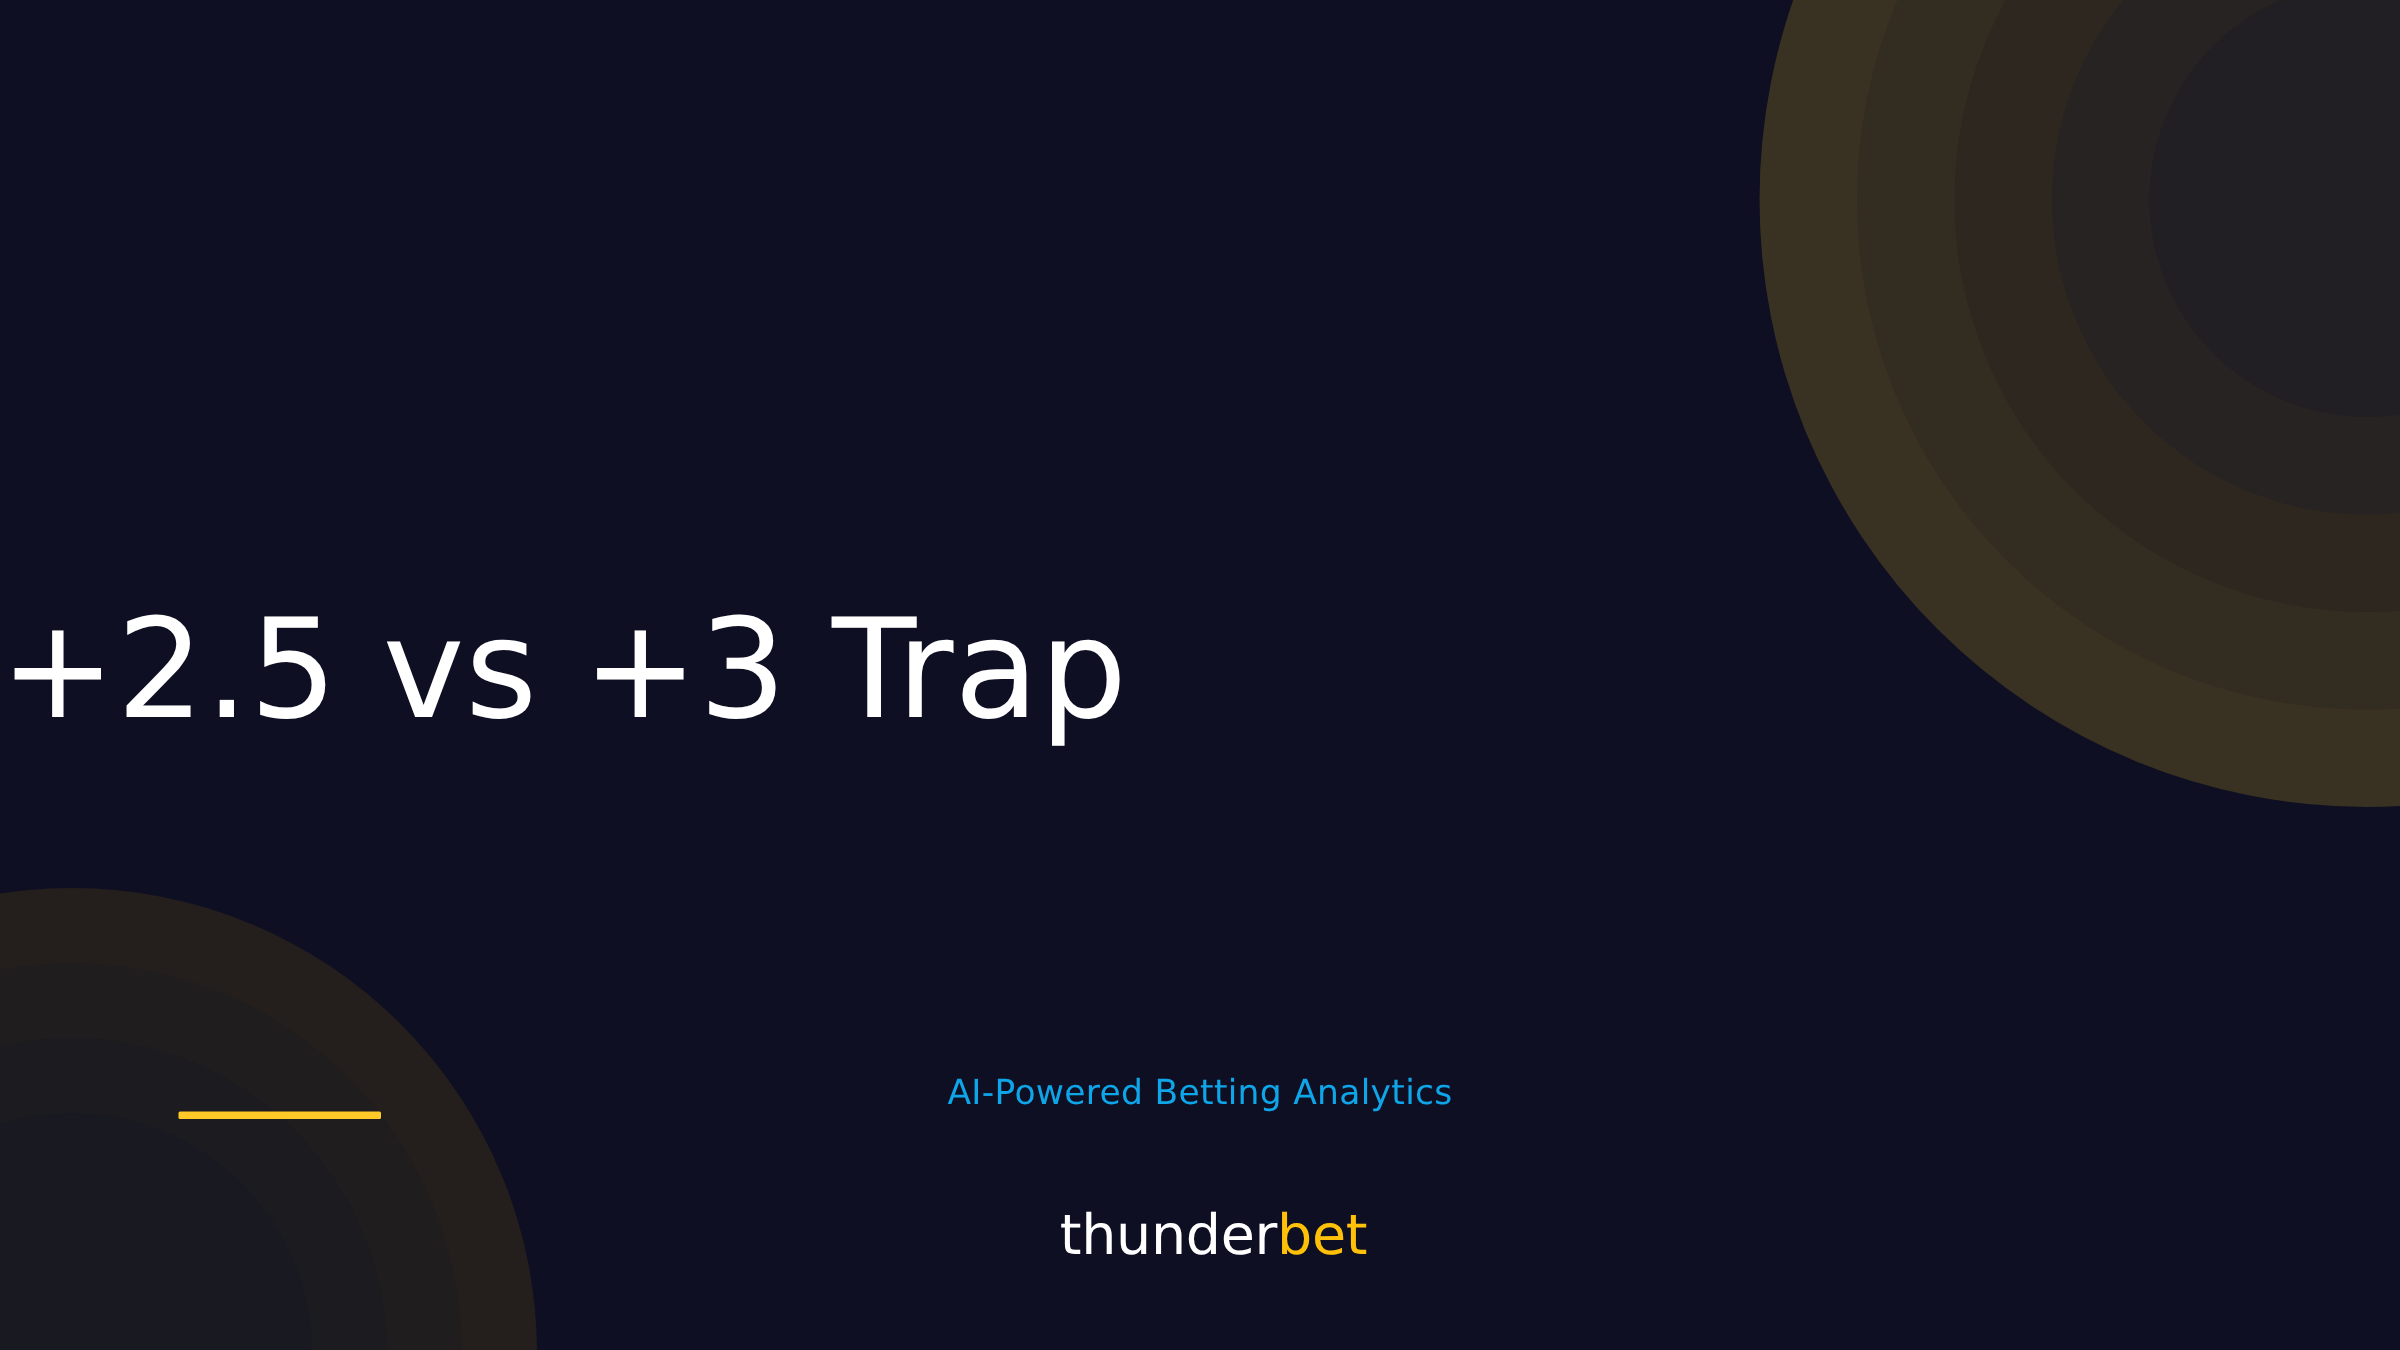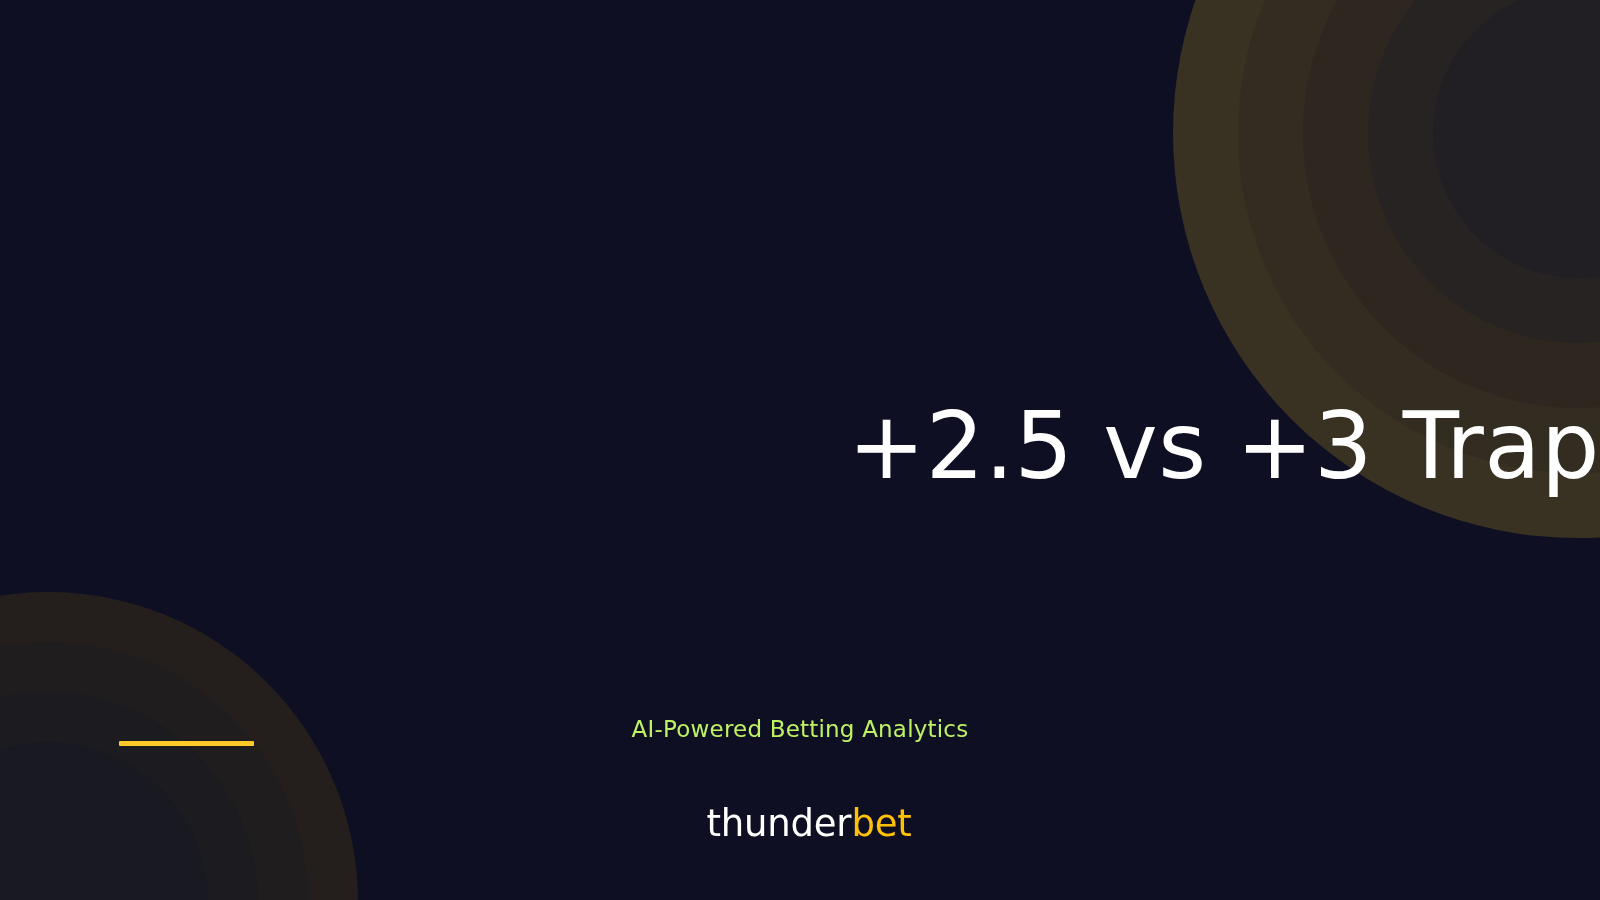--- a/index.html
+++ b/index.html
@@ -50,42 +50,41 @@
     flex-direction: column;
     align-items: center;
     z-index: 5;
   }
 
   .title {
     position: absolute;
     left: 0;
     right: 0;
     top: 332px;
-    text-align: right;
+    text-align: left;
     color: #ffffff;
     font-size: 92px;
     font-weight: 400;
     letter-spacing: 0.5px;
     line-height: 1.15;
     white-space: nowrap;
-    padding-left: 47px;
   }
 
   .subtitle-wrap {
     position: absolute;
     left: 0;
     right: 0;
     top: 716px;
     text-align: center;
     height: 36px;
   }
   .subtitle {
     display: inline-block;
     position: relative;
-    color: #bef264;
+    color: #0ea5e9;
     font-size: 23px;
     font-weight: 400;
     letter-spacing: 0.2px;
     white-space: nowrap;
   }
   .subtitle-underline {
     position: absolute;
     left: 119px;
     top: 25px;
     width: 135px;

